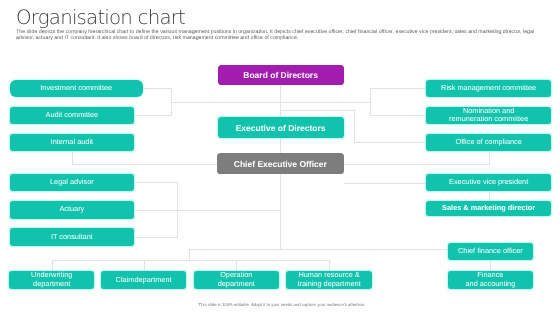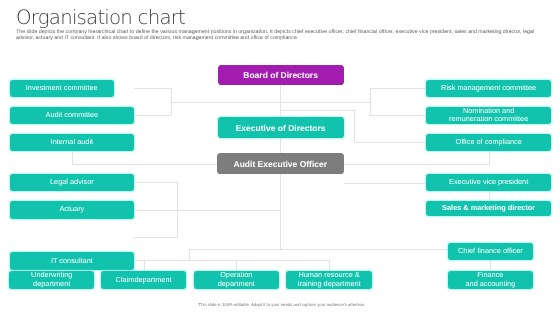--- a/index.html
+++ b/index.html
@@ -73,29 +73,29 @@
   <div class="ln h" style="left:51.8px;top:259.5px;width:277.5px;"></div>
   <div class="ln v" style="left:51.8px;top:259.5px;height:11.5px;"></div>
   <div class="ln v" style="left:143.8px;top:259.5px;height:11.5px;"></div>
   <div class="ln v" style="left:236.2px;top:259.5px;height:11.5px;"></div>
   <div class="ln v" style="left:328.8px;top:259.5px;height:11.5px;"></div>
 
   <div class="ln v" style="left:490.3px;top:259.4px;height:11px;"></div>
 
   <div class="box purple b" style="left:217.6px;top:64.8px;width:126px;height:20.5px;">Board of Directors</div>
   <div class="box teal b" style="left:217.6px;top:117.1px;width:126px;height:21.4px;">Executive of Directors</div>
-  <div class="box gray b" style="left:216.8px;top:153.1px;width:127px;height:20.9px;">Audit Executive Officer</div>
+  <div class="box gray b" style="left:216.8px;top:153.1px;width:127px;height:20.9px;">Chief Executive Officer</div>
 
-  <div class="box teal s" style="left:9.7px;top:79.5px;width:104px;height:17.5px;">Investment  committee</div>
+  <div class="box teal s" style="left:9.7px;top:79.5px;width:133px;height:17.5px;border-radius:6px;">Investment  committee</div>
   <div class="box teal s" style="left:9.7px;top:106.6px;width:124.3px;height:17.5px;">Audit committee</div>
   <div class="box teal s" style="left:9.7px;top:133.5px;width:124.3px;height:17.5px;">Internal  audit</div>
 
   <div class="box teal s" style="left:9.7px;top:201px;width:124.3px;height:17.5px;">Actuary</div>
   <div class="box teal s" style="left:9.7px;top:173.6px;width:124.3px;height:17.5px;">Legal advisor</div>
-  <div class="box teal s" style="left:9.7px;top:228.2px;width:124.3px;height:17.5px;margin-top:24px;">IT  consultant</div>
+  <div class="box teal s" style="left:9.7px;top:228.2px;width:124.3px;height:17.5px;">IT  consultant</div>
 
   <div class="box teal s" style="left:426.3px;top:79.5px;width:124.7px;height:17.5px;">Risk management  committee</div>
   <div class="box teal s" style="left:426.3px;top:106.6px;width:124.7px;height:17.5px;flex-direction:column;">
     <span>Nomination and</span>
     <span>remuneration  committee</span>
   </div>
   <div class="box teal s" style="left:426.3px;top:133.5px;width:124.7px;height:17.5px;">Office of compliance</div>
 
   <div class="box teal s" style="left:426.3px;top:173.6px;width:124.7px;height:17.5px;">Executive  vice president</div>
   <div class="box teal s" style="left:426.3px;top:201px;width:124.7px;height:15px;font-weight:bold;">Sales &amp; marketing  director</div>

